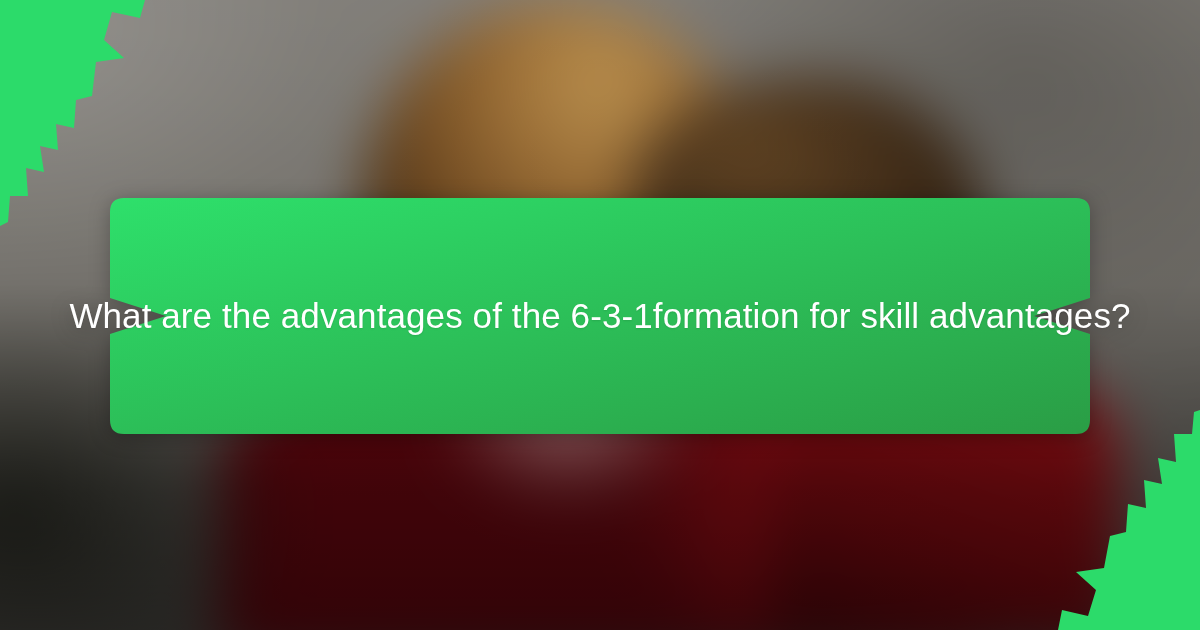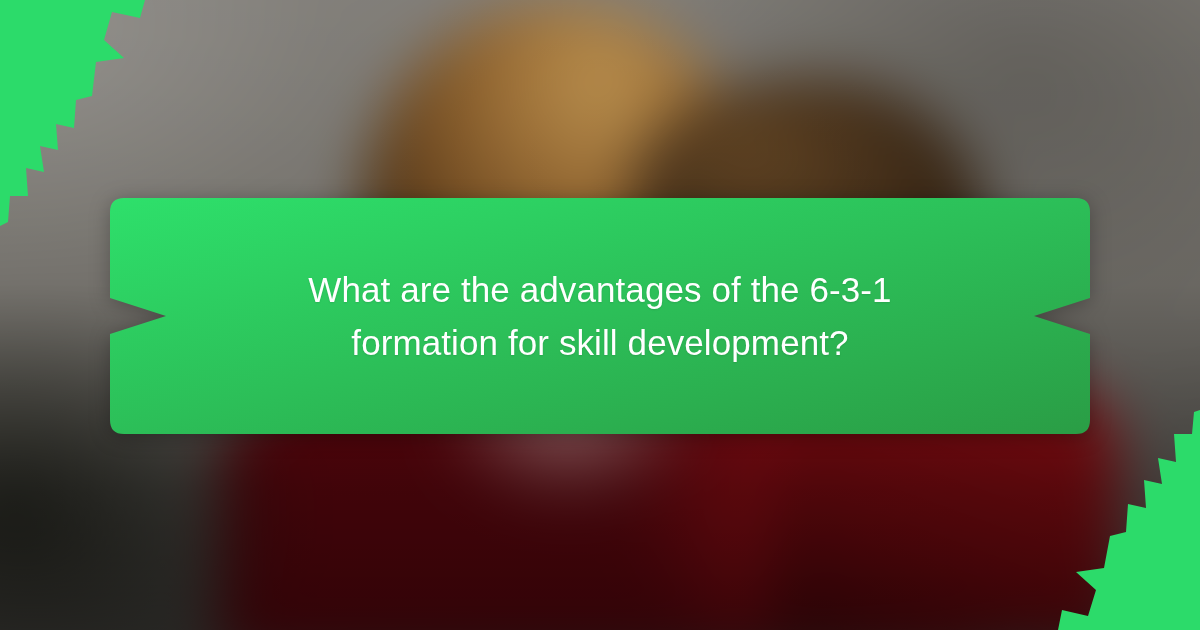--- a/index.html
+++ b/index.html
@@ -99,21 +99,21 @@
     position:absolute;
     left:110px; top:198px;
     width:980px; height:236px;
     filter:drop-shadow(0 3px 10px rgba(0,0,0,.28));
   }
   .banner-svg { position:absolute; inset:0; width:100%; height:100%; }
 
   .banner-text {
     position:absolute;
     left:0; top:0; width:100%; height:100%;
-    display:flex; flex-direction:column;
+    display:flex; flex-direction:row;
     align-items:center; justify-content:center;
     padding:0 70px;
     text-align:center;
     color:#ffffff;
     font-size:35px;
     line-height:1.52;
     font-weight:400;
     letter-spacing:.1px;
     text-shadow:0 1px 2px rgba(0,0,0,.10);
   }
@@ -155,17 +155,17 @@
         <linearGradient id="bannerGrad" x1="0" y1="0" x2="1" y2="1">
           <stop id="grad-start" offset="0%" stop-color="#2ee06b"></stop>
           <stop id="grad-end" offset="100%" stop-color="#2a9d45"></stop>
         </linearGradient>
       </defs>
       <path id="banner-path" fill="url(#bannerGrad)" d="M14,0 L966,0 Q980,0 980,14 L980,100 L924,118 L980,136 L980,222 Q980,236 966,236 L14,236 Q0,236 0,222 L0,136 L56,118 L0,100 L0,14 Q0,0 14,0 Z"></path>
     </svg>
 
     <div class="banner-text" style="color: rgb(255, 255, 255);">
       <span class="line">What are the advantages of the 6-3-1</span>
-      <span class="line">formation for skill development?</span>
+      <span class="line">formation for skill advantages?</span>
     </div>
   </div>
 
 </div>
 
 </body></html>

